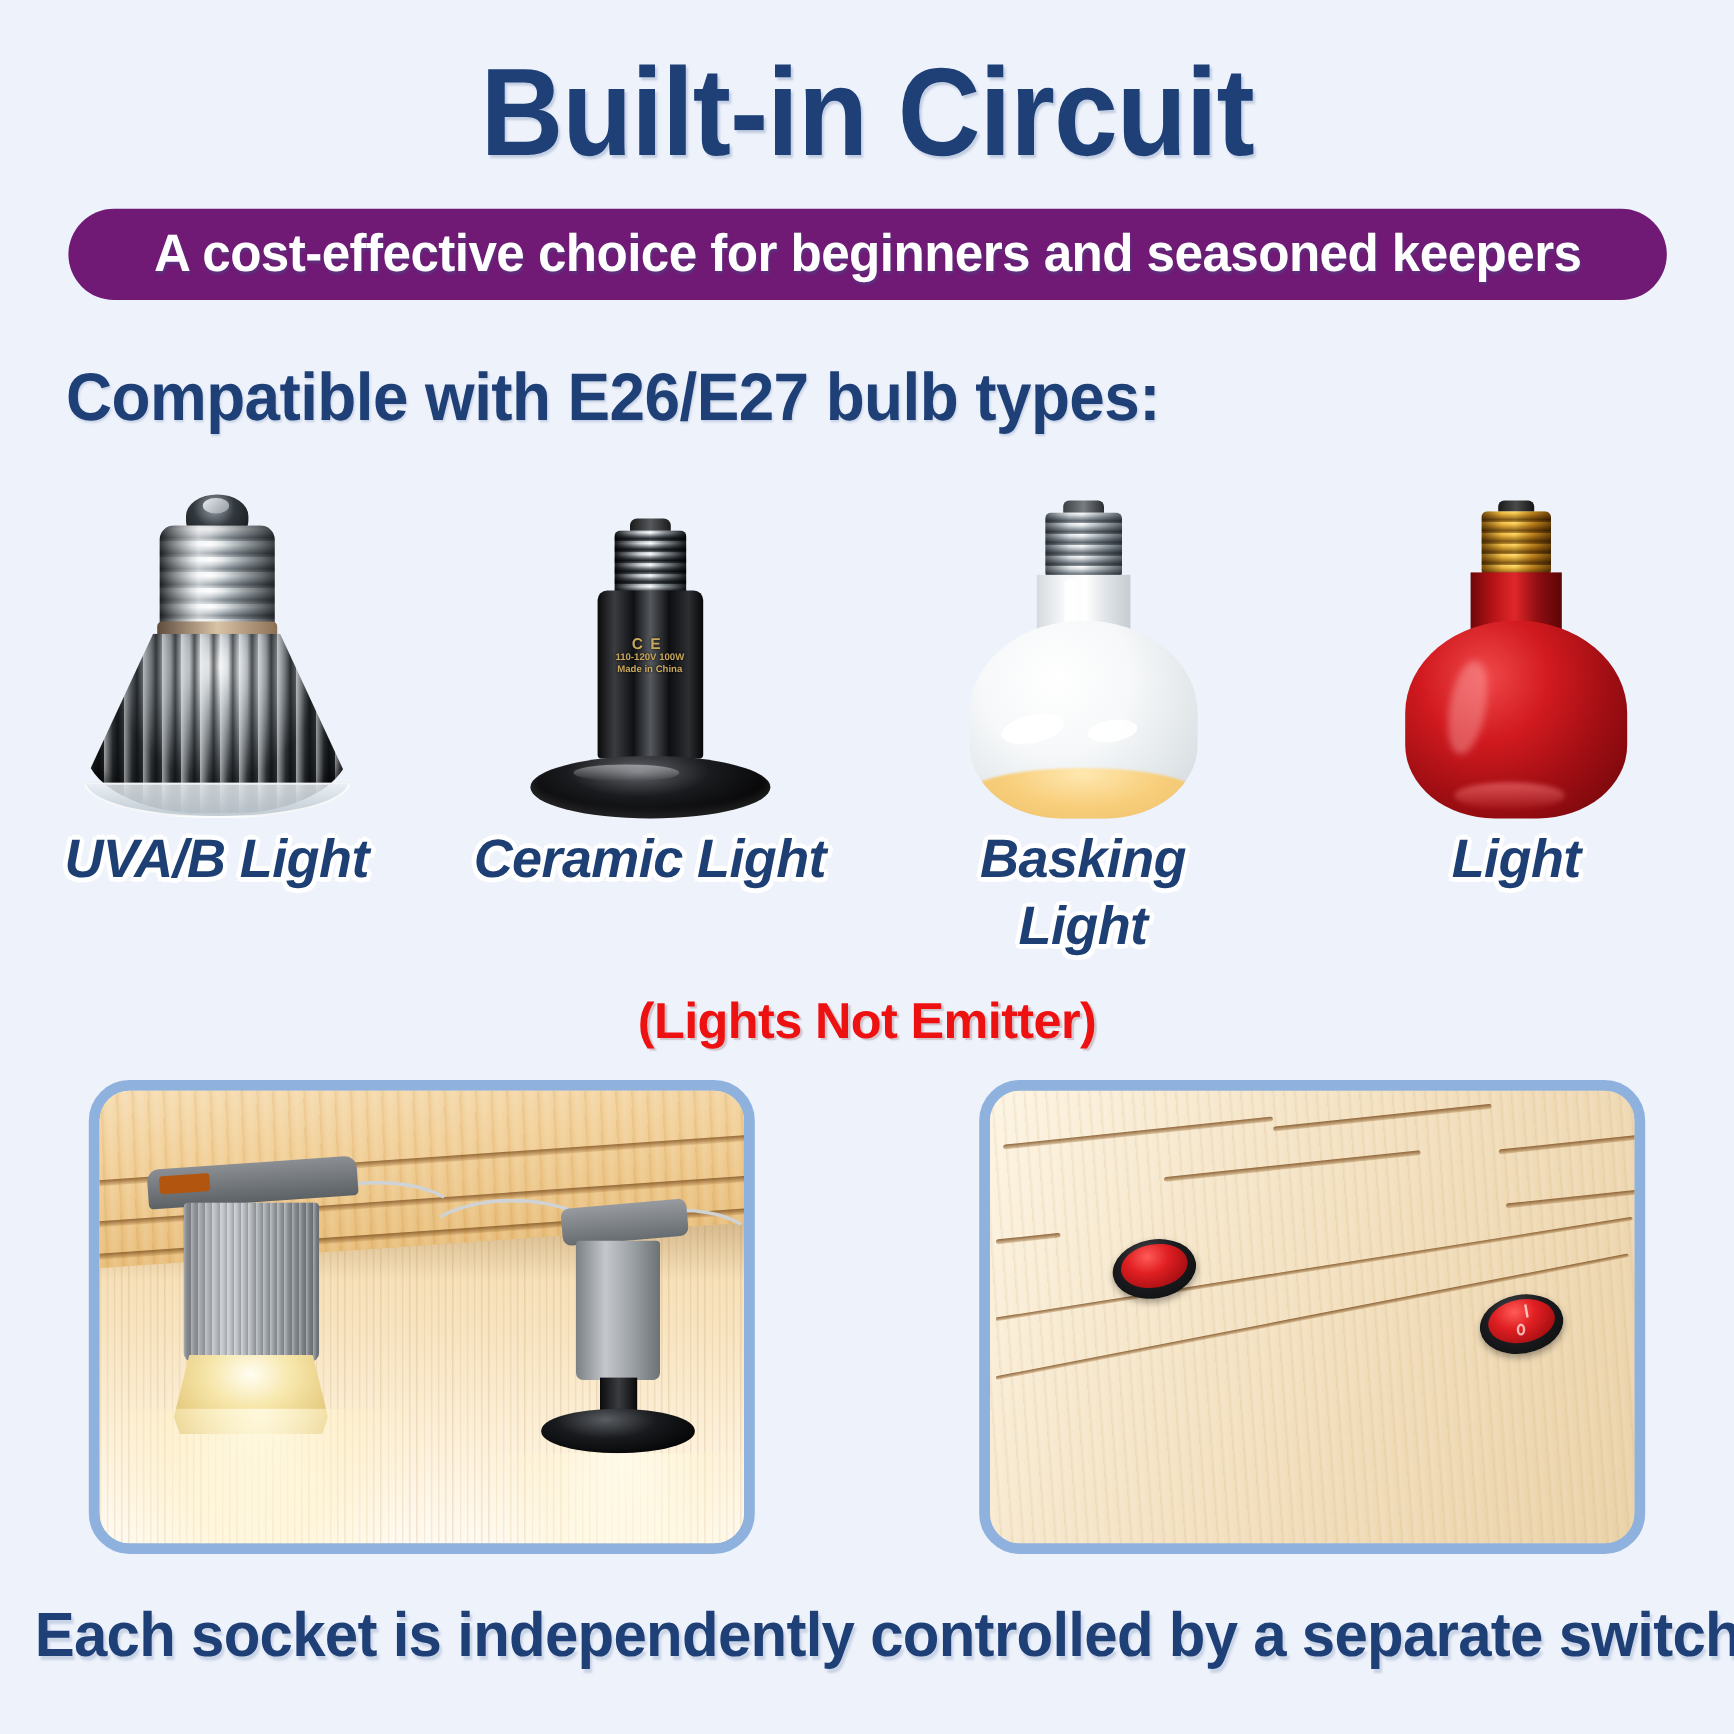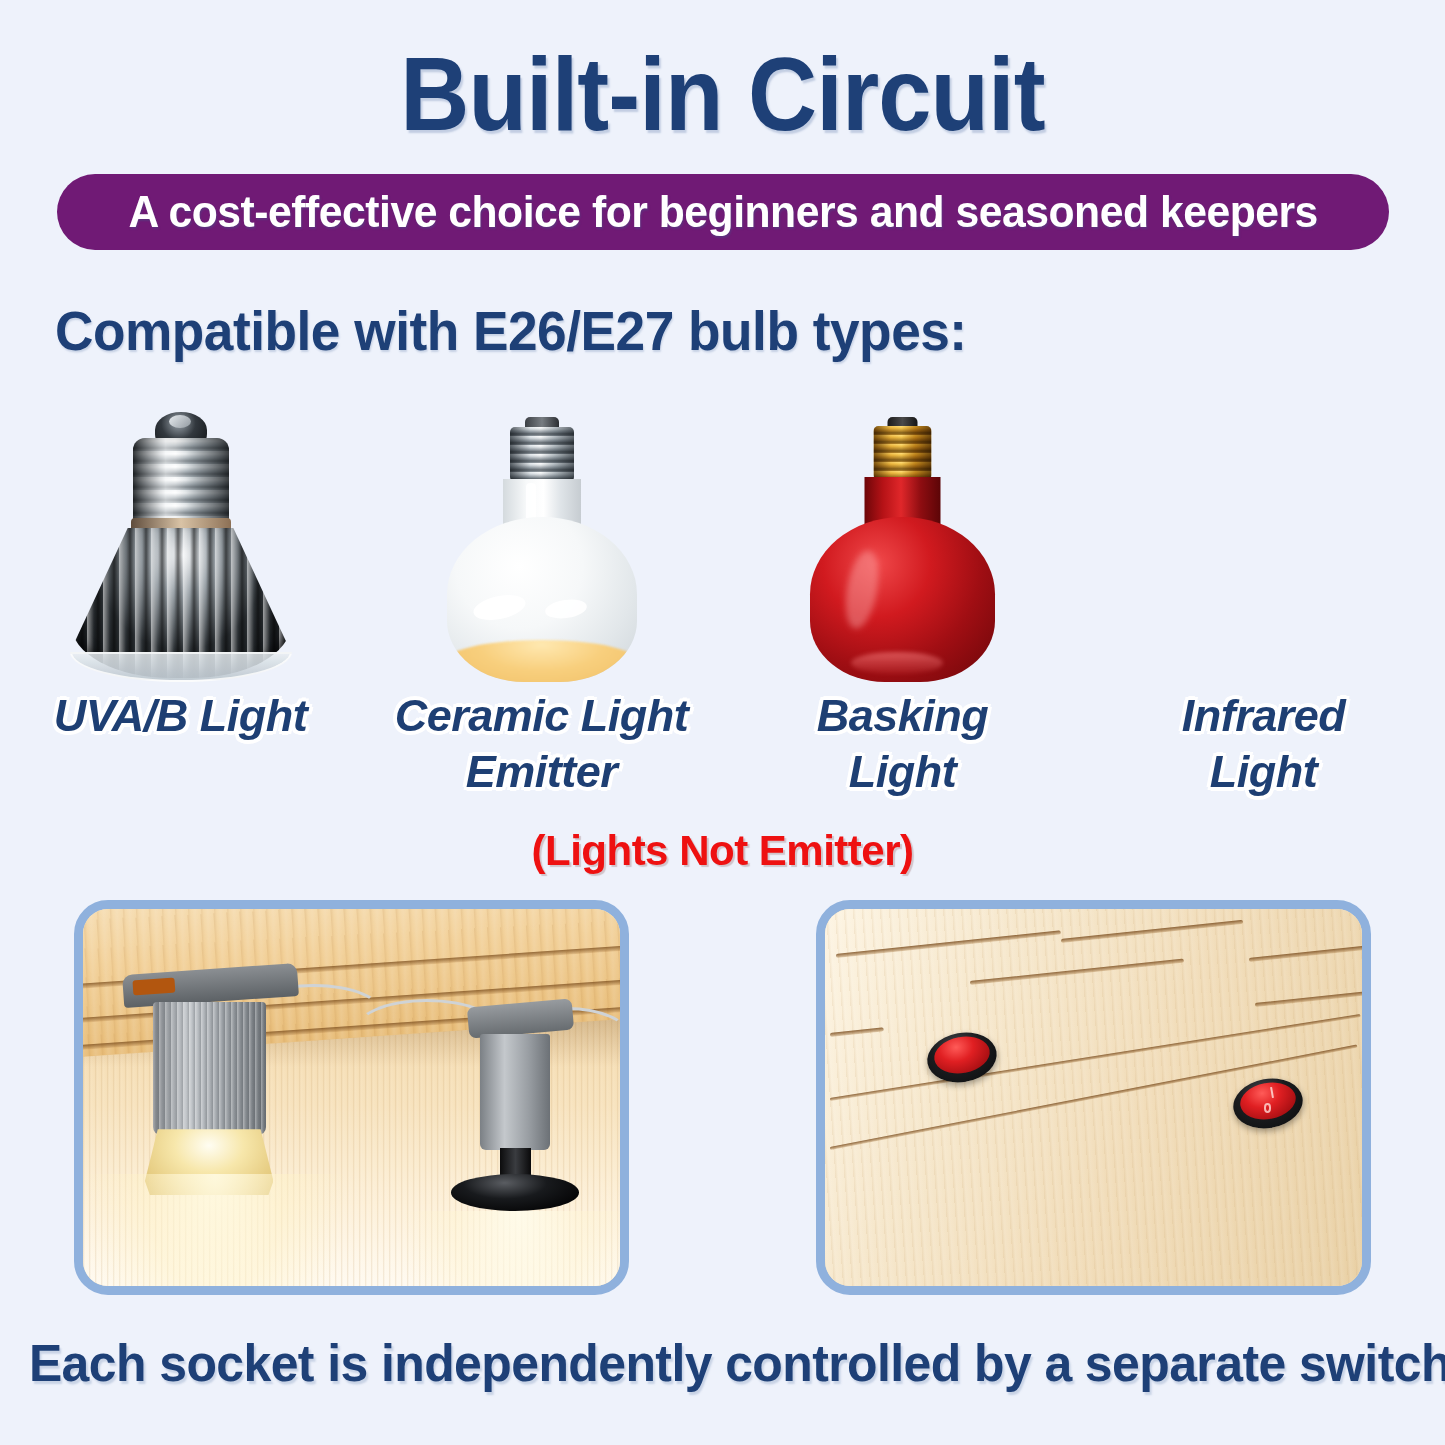--- a/index.html
+++ b/index.html
@@ -502,20 +502,33 @@
   <div class="bulb-cell">
     <div class="bulb-stage uvb">
       <div class="uvb-tip"></div>
       <div class="uvb-screw"></div>
       <div class="uvb-collar"></div>
       <div class="uvb-reflector"></div>
       <div class="uvb-rim"></div>
     </div>
   </div>
 
+  <div class="bulb-cell">
+    <div class="bulb-stage ceramic">
+      <div class="cer-tip"></div>
+      <div class="cer-screw"></div>
+      <div class="cer-body"></div>
+      <div class="cer-mark">
+        <span class="ce">CE</span>
+        <span>110-120V 100W</span><br>
+        <span>Made in China</span>
+      </div>
+      <div class="cer-base"></div>
+    </div>
+  </div>
 
   <div class="bulb-cell">
     <div class="bulb-stage basking">
       <div class="bk-tip"></div>
       <div class="bk-screw"></div>
       <div class="bk-neck"></div>
       <div class="bk-globe">
         <div class="bk-hl1"></div>
         <div class="bk-hl2"></div>
         <div class="bk-glow"></div>
@@ -536,28 +549,26 @@
     </div>
   </div>
 </div>
 
 <div class="label-row">
   <div class="label-cell">
     <div>UVA/B Light</div>
   </div>
   <div class="label-cell">
     <div>Ceramic Light</div>
-    <div>Emitter</div>
   </div>
   <div class="label-cell">
     <div>Basking</div>
     <div>Light</div>
   </div>
   <div class="label-cell">
-    <div>Infrared</div>
     <div>Light</div>
   </div>
 </div>
 
 <div class="disclaimer">(Lights Not Emitter)</div>
 
 <div class="photo-row">
 
   <div class="photo-panel left">
     <div class="photo-inner">

